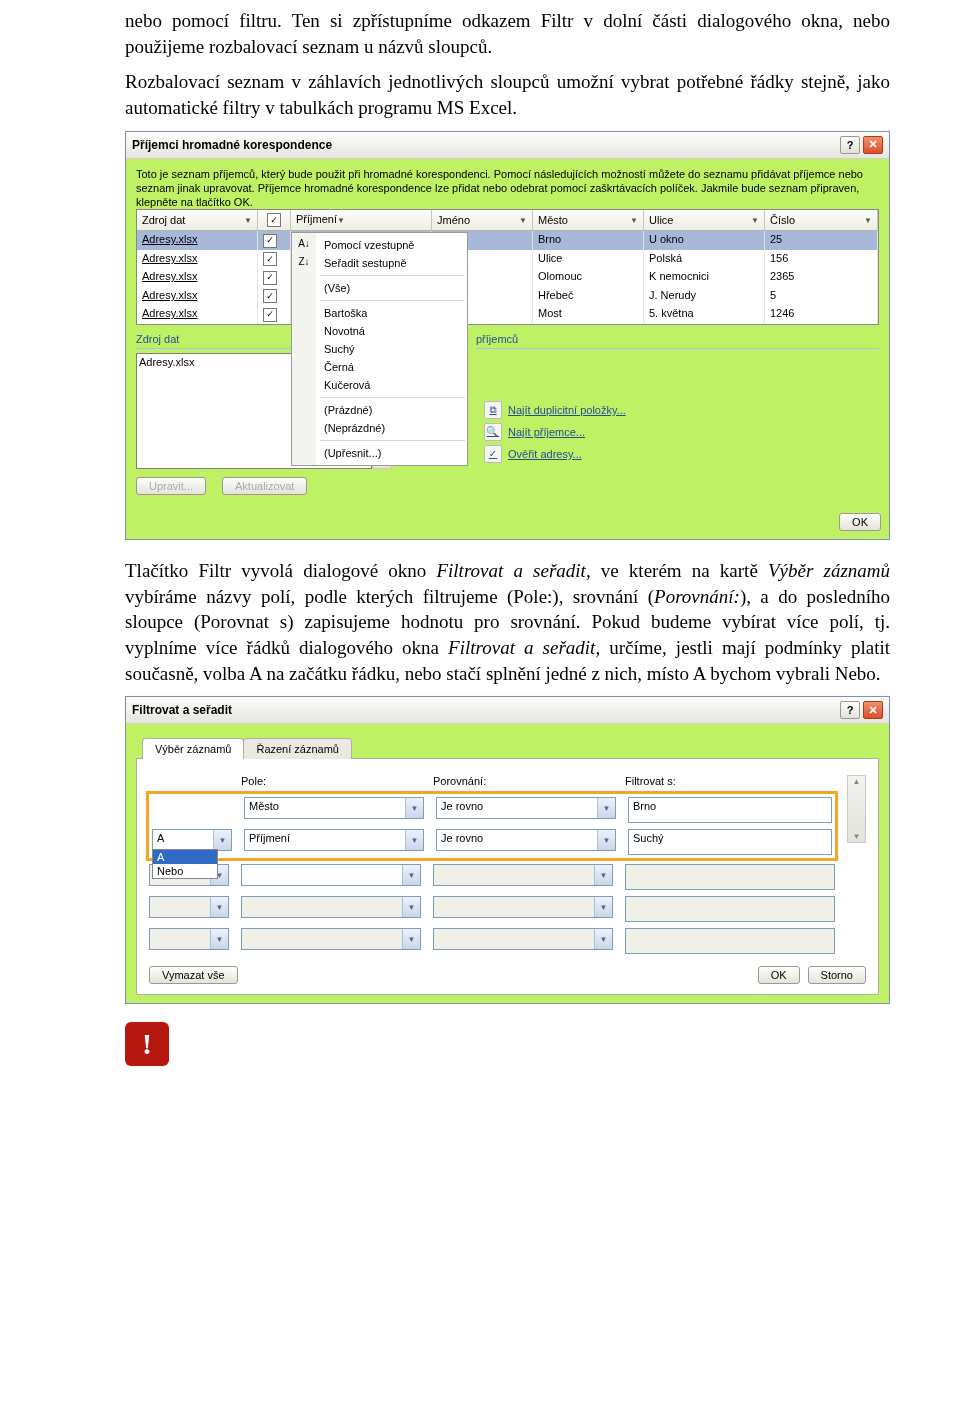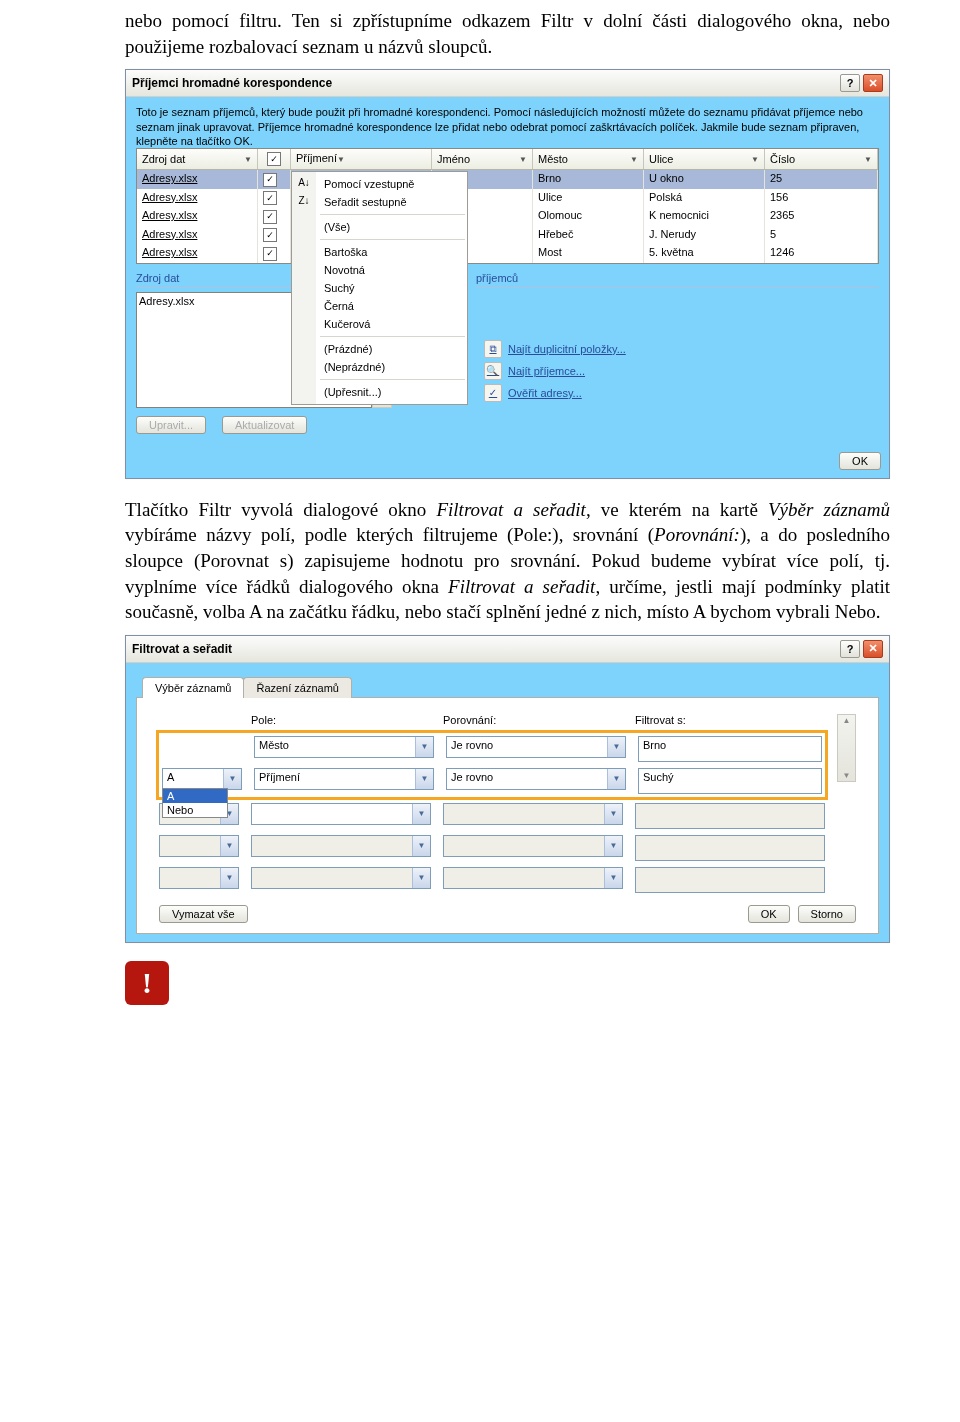--- a/index.html
+++ b/index.html
@@ -1,18 +1,18 @@
 <!DOCTYPE html>
 <html><head>
 <meta charset="utf-8">
 <style>
 html,body{margin:0;padding:0;font-family:"Times New Roman",serif;font-size:19px;color:#000;background:#fff;width:960px}
 .page{padding:8px 70px 40px 125px}
 p{margin:0 0 10px 0;line-height:1.35;text-align:justify}
-.dlg{font-family:Tahoma,Arial,sans-serif;font-size:11px;color:#000;border:1px solid #7f8fa6;background:#7dd3fc;margin:10px 0 18px 0;box-shadow:0 0 1px rgba(0,0,0,.1)}
+.dlg{font-family:Tahoma,Arial,sans-serif;font-size:11px;color:#000;border:1px solid #7f8fa6;background:#bef264;margin:10px 0 18px 0;box-shadow:0 0 1px rgba(0,0,0,.1)}
 .titlebar{display:flex;align-items:center;justify-content:space-between;background:linear-gradient(#fcfcfc,#e6e6de);border-bottom:1px solid #d0d0c8;padding:4px 6px;font-weight:bold;font-size:12px}
 .tbtns{display:flex;gap:3px}
 .tbtn{width:18px;height:16px;border:1px solid #9a9a90;background:linear-gradient(#fefefe,#e2e2da);display:flex;align-items:center;justify-content:center;font-size:11px;border-radius:2px}
 .close{background:linear-gradient(#f28f6b,#d94f2a);color:#fff;border-color:#a83c1c}
 .dlg-body{padding:8px 10px}
 .desc{line-height:1.3}
 .tbl{border:1px solid #8a8a82;background:#fff}
 .thead{display:flex;background:linear-gradient(#fdfdfb,#eceee2);border-bottom:1px solid #b5b5ab}
 .th{padding:3px 5px;border-right:1px solid #c6c6bc;display:flex;align-items:center;justify-content:space-between;gap:3px}
 .col-src{width:110px}
@@ -38,21 +38,21 @@
 .side-scroll{width:18px;background:linear-gradient(#f3f3ef,#e4e4dc);border:1px solid #cacac0;display:flex;align-items:flex-end;justify-content:center;font-size:8px;color:#777}
 .link-list{margin-left:8px}
 .link-item{display:flex;align-items:center;gap:6px;color:#2a4b9a;text-decoration:underline;margin:4px 0}
 .licon{width:16px;height:16px;border:1px solid #bbb;border-radius:2px;background:#f6f6f1;display:flex;align-items:center;justify-content:center;font-size:10px;text-decoration:none}
 .btn{border:1px solid #9a9a90;background:linear-gradient(#fdfdfb,#e4e4dc);padding:2px 12px;border-radius:3px;font-size:11px}
 .btn.disabled{color:#aaa}
 .footer{display:flex;justify-content:flex-end;padding:10px 8px 8px}
 .tabs{display:flex;margin:6px 0 0 6px}
 .tab{padding:4px 12px;border:1px solid #b0b0a6;border-bottom:none;border-top-left-radius:4px;border-top-right-radius:4px;margin-right:-1px;background:#ece9e2}
 .tab.active{background:#fff;position:relative;z-index:2}
-.tab-content{border:1px solid #b0b0a6;background:#fff;padding:16px 22px 6px;margin-top:-1px}
+.tab-content{border:1px solid #b0b0a6;background:#fff;padding:16px 12px 6px;margin-top:-1px}
 .filter-grid{display:grid;grid-template-columns:80px 180px 180px 1fr;gap:12px 12px}
 .fld-label{font-size:11px;margin-bottom:3px}
 .combo{display:flex;border:1px solid #7e9db9;height:20px;background:#fff}
 .combo.dis{background:#efefe7}
 .combo-val{flex:1;padding:2px 4px;overflow:hidden}
 .combo-dd{width:17px;background:linear-gradient(#eef2f9,#c9d6ea);border-left:1px solid #aac0da;display:flex;align-items:center;justify-content:center;font-size:8px;color:#4a6a9a}
 .txt{border:1px solid #7e9db9;height:20px;padding:2px 4px;background:#fff}
 .highlight{border:3px solid #f5a623;margin:-3px}
 .and-list{position:absolute;top:20px;left:0;width:64px;background:#fff;border:1px solid #888;z-index:5}
 .and-item{padding:1px 4px}
@@ -63,20 +63,21 @@
 .note-row{display:flex;align-items:flex-start;margin-top:14px}
 .note-row p{flex:1}
 em{font-style:italic}
 </style>
 </head>
 <body>
 
 <div class="page">
 
 <p>nebo pomocí filtru. Ten si zpřístupníme odkazem Filtr v dolní části dialogového okna, nebo použijeme rozbalovací seznam u názvů sloupců.</p>
+<p>Rozbalovací seznam v záhlavích jednotlivých sloupců umožní vybrat potřebné řádky stejně, jako automatické filtry v tabulkách programu MS Excel.</p>
 
 <div class="dlg" style="position:relative">
   <div class="titlebar">
     <span>Příjemci hromadné korespondence</span>
     <div class="tbtns">
       <div class="tbtn">?</div>
       <div class="tbtn close">✕</div>
     </div>
   </div>
   <div class="dlg-body">

